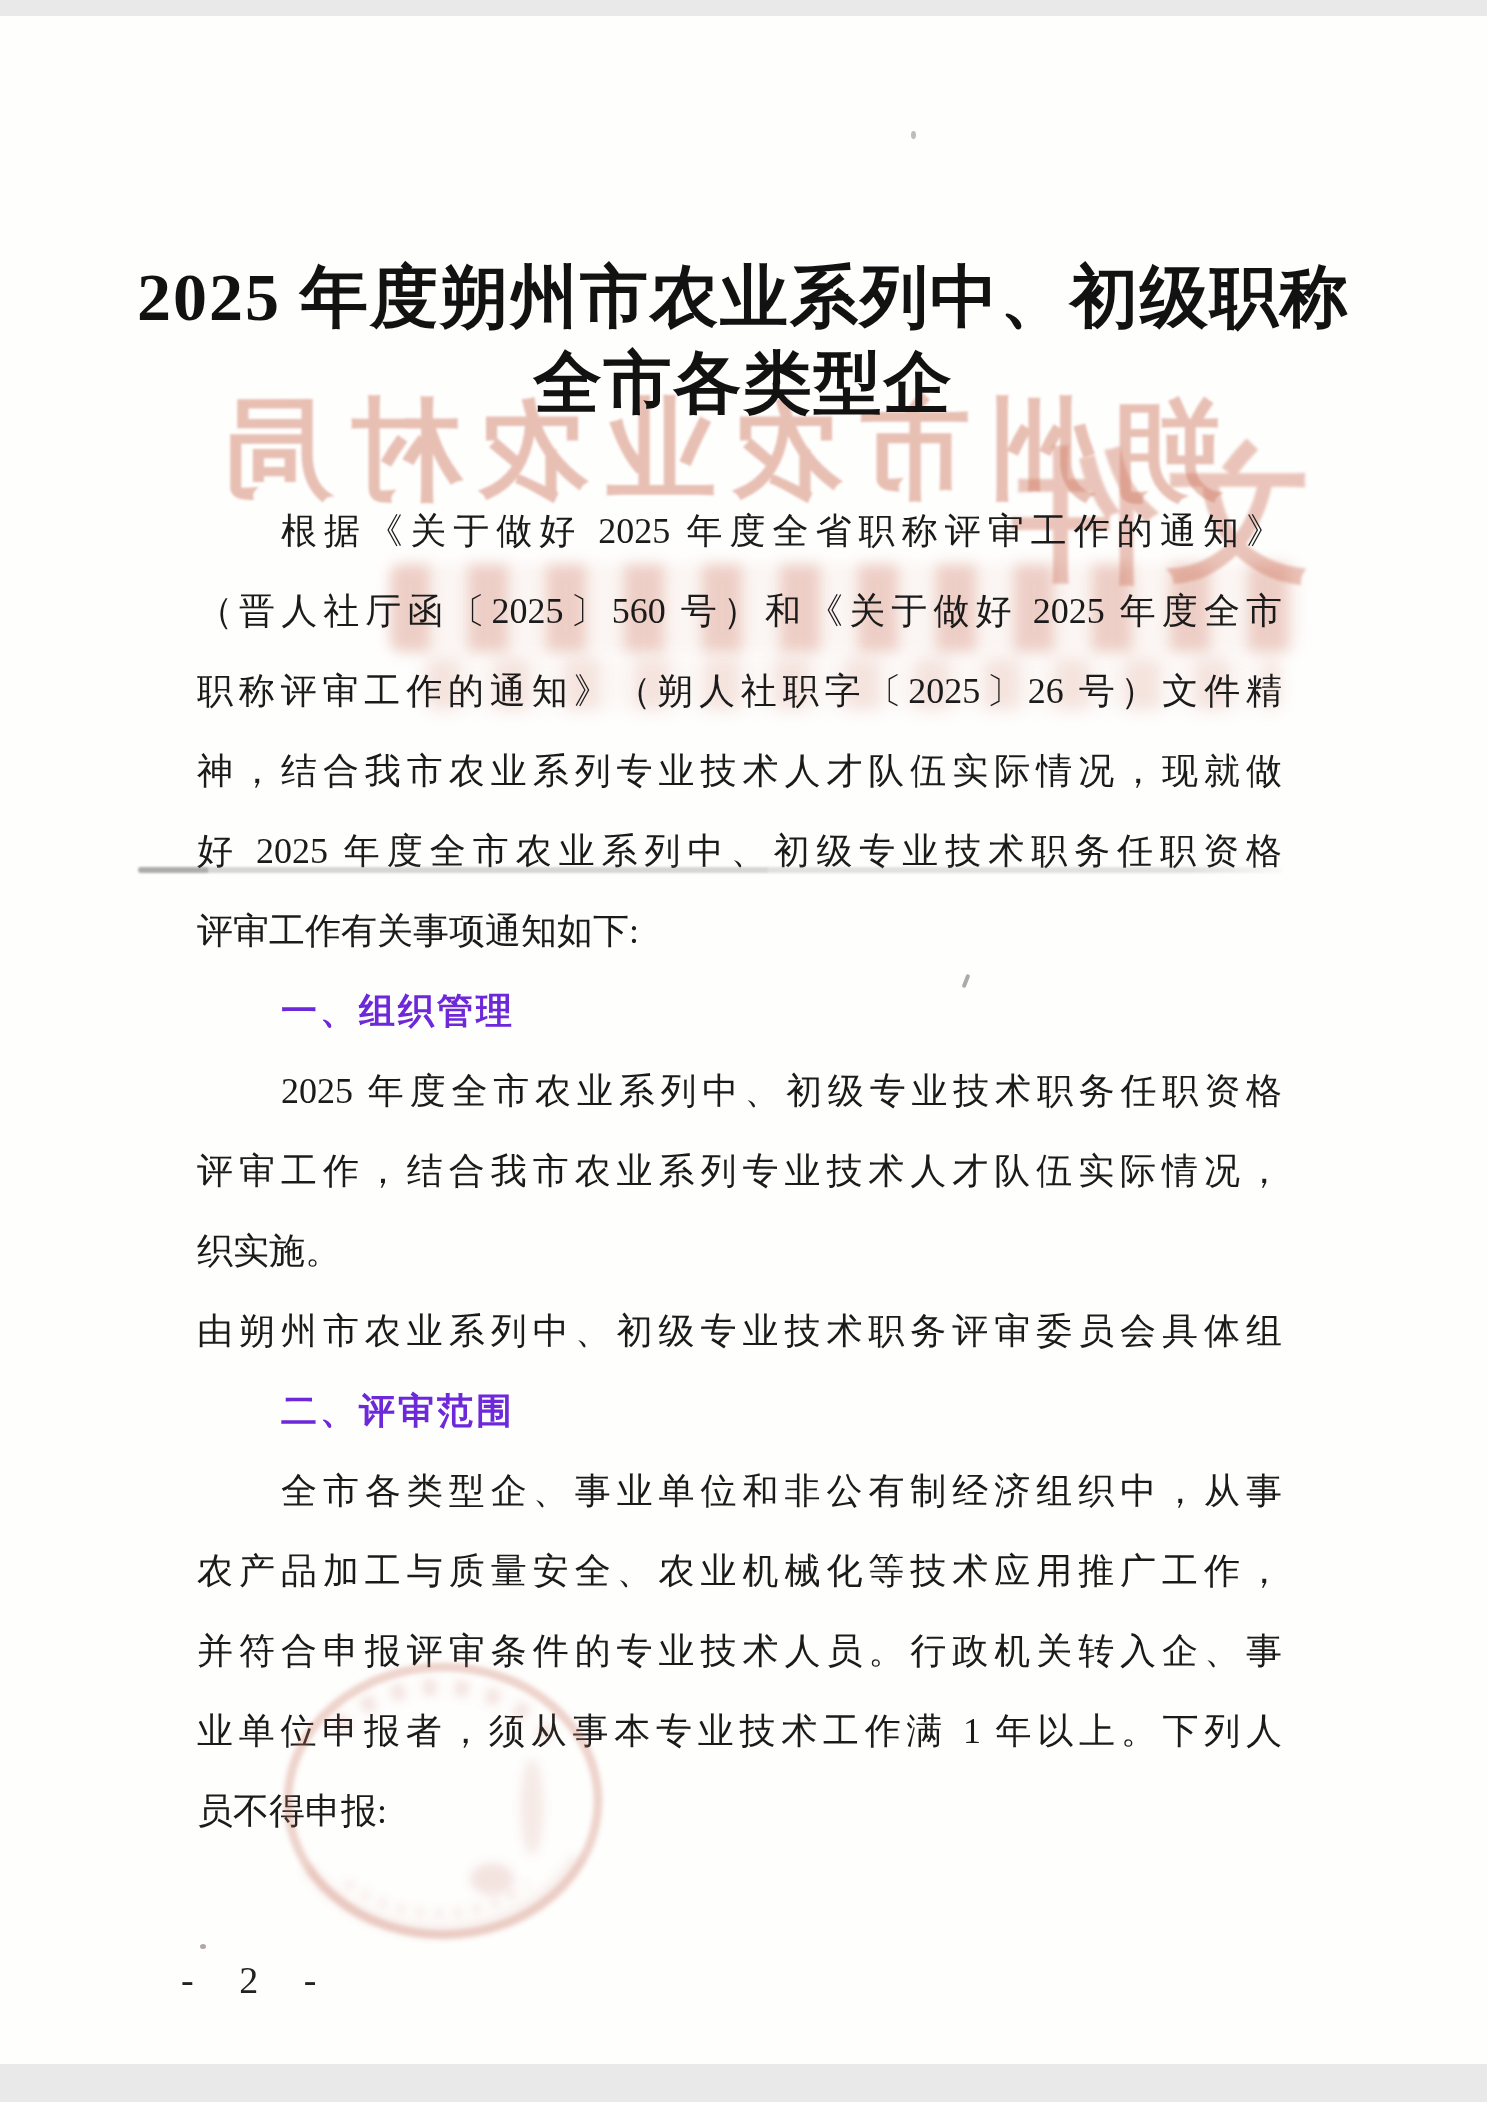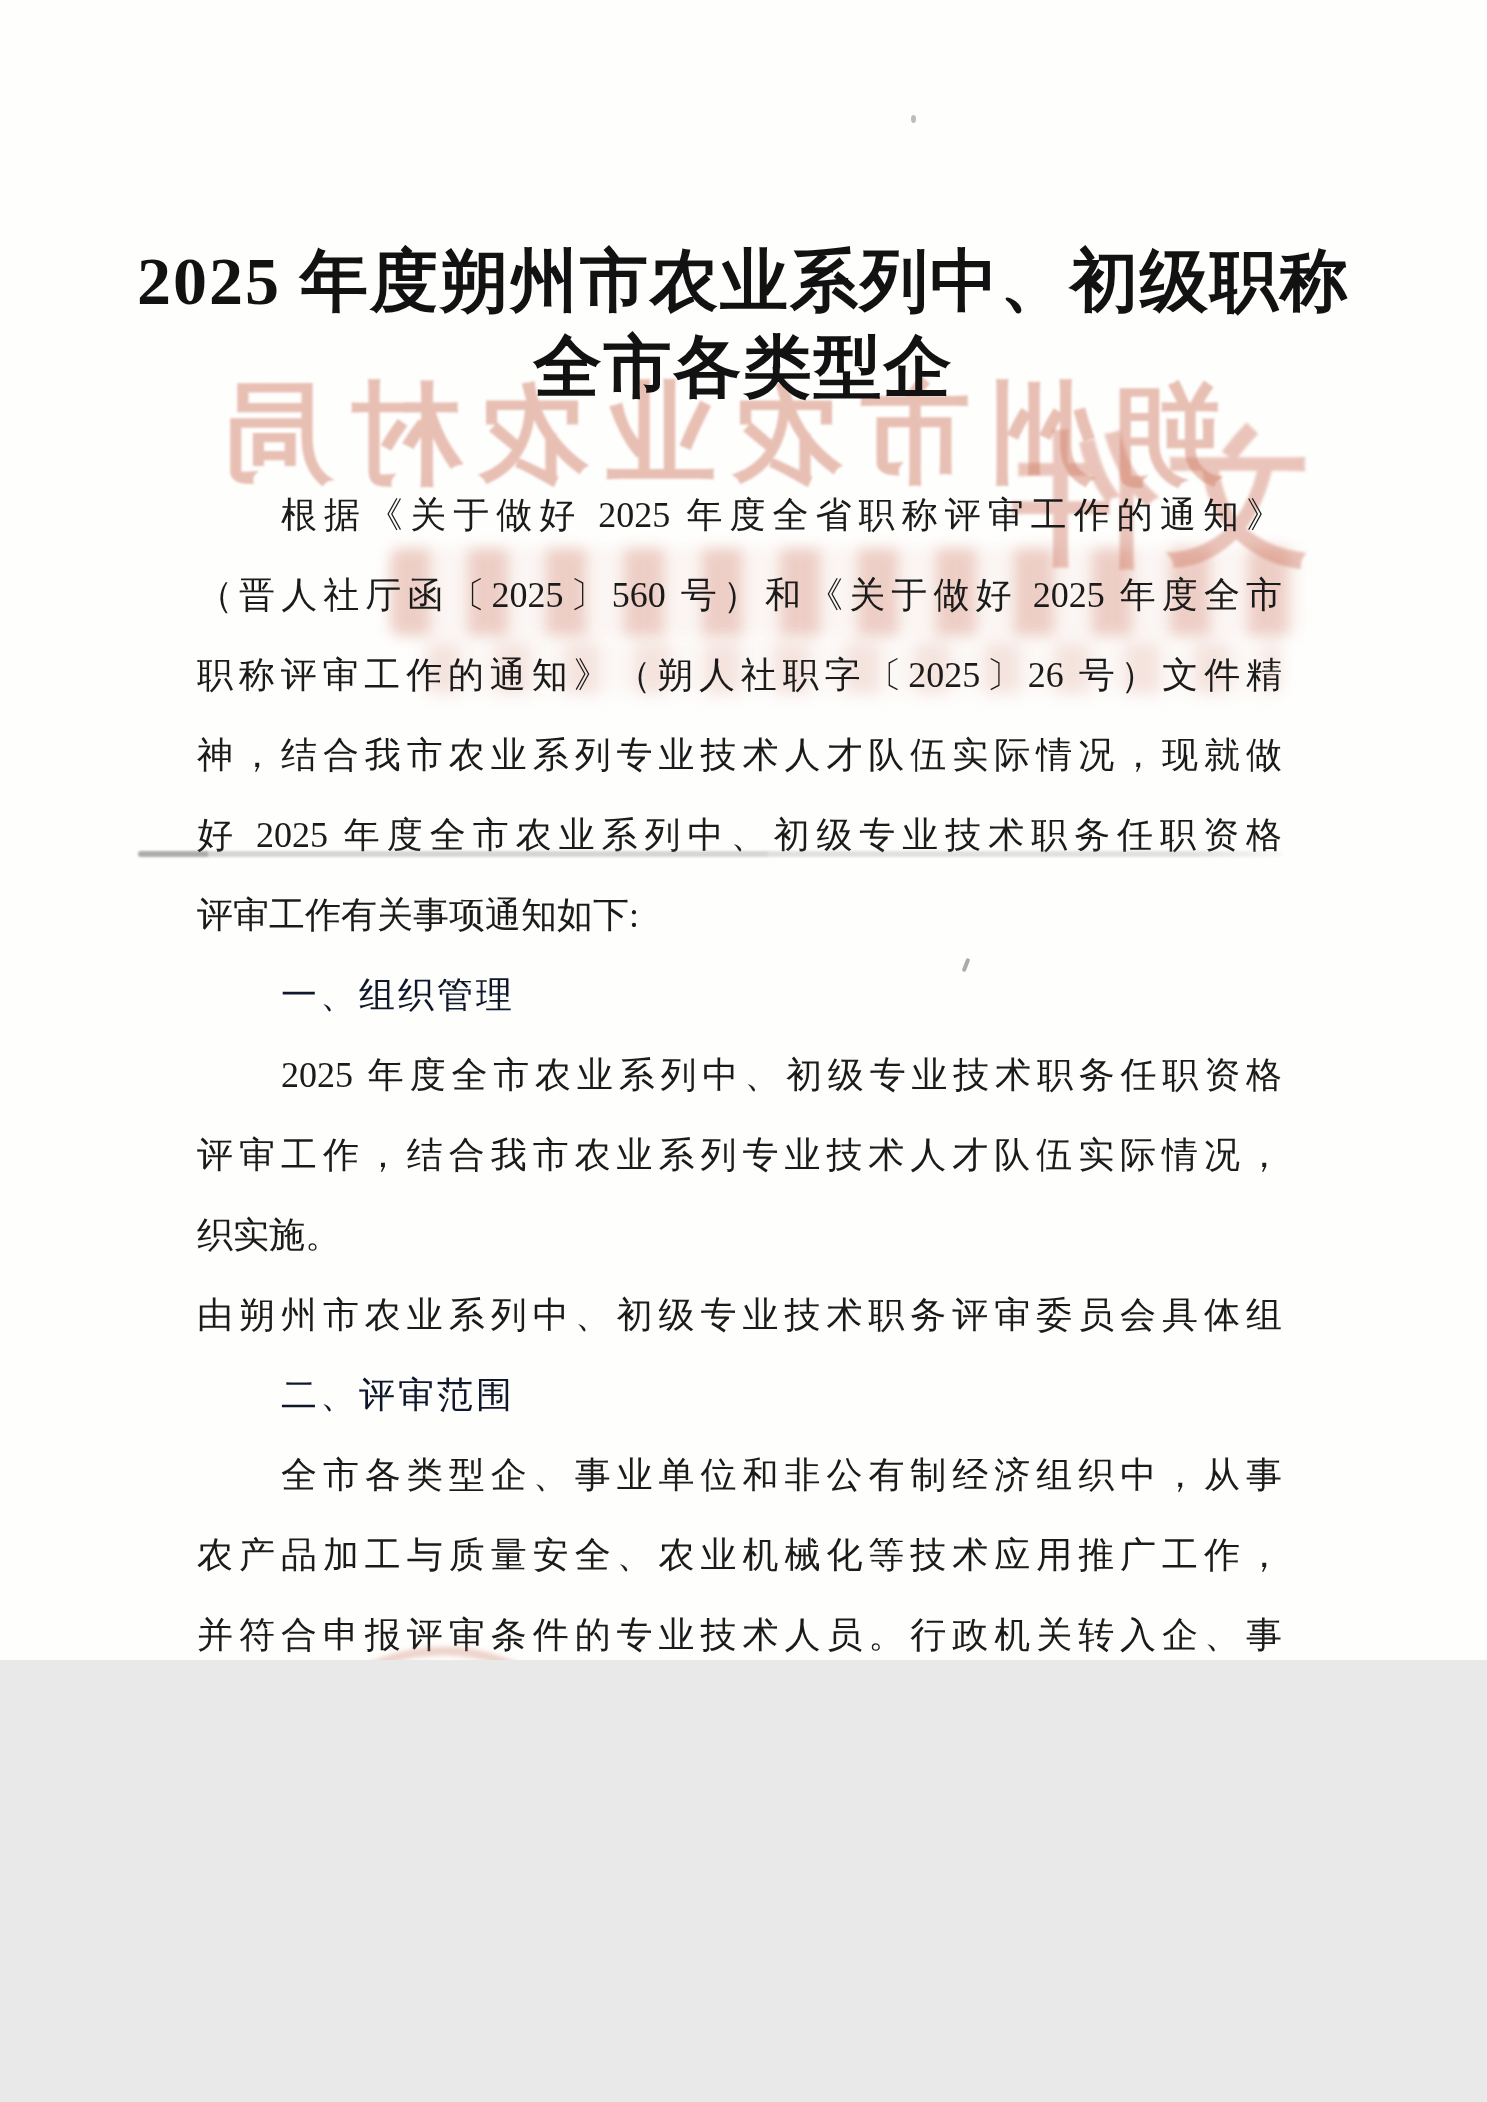--- a/index.html
+++ b/index.html
@@ -1,19 +1,19 @@
 <!DOCTYPE html>
 <html style="--bleed-color: #d3826c; --stamp-color: #c9705a;"><head>
 <meta charset="utf-8">
 <style>
   html,body{margin:0;padding:0;background:#e9e9e9;}
   .page{
     position:relative;
-    width:1487px;height:1660px;
-    margin:0 auto;
+    width:1487px;height:2048px;
+    margin:16px auto;
     background:#fefefd;
     overflow:hidden;
     font-family:"Liberation Serif","DejaVu Serif",serif;
     color:#181818;
   }
 
   
   .bleed{position:absolute;inset:0;pointer-events:none;}
   .bleed-agency{
     position:absolute;left:202px;top:372px;width:1020px;height:130px;
@@ -56,21 +56,21 @@
   }
   .body-text .line{
     height:80px;line-height:80px;white-space:nowrap;
   }
   .body-text .line.justify{
     white-space:normal;text-align:justify;text-align-last:justify;
   }
   .body-text .line.indent{padding-left:84px;}
   .body-text .line.heading{
     font-family:"Liberation Sans","DejaVu Sans",sans-serif;
-    font-weight:normal;letter-spacing:3px;color:#0f172a;
+    font-weight:bold;letter-spacing:3px;color:#6d28d9;
   }
 
   
   .scan-line{
     position:absolute;left:138px;top:851px;width:1145px;height:6px;
     background:linear-gradient(90deg,
       rgba(105,105,105,.55) 0 70px, rgba(150,150,150,.38) 70px 55%,
       rgba(160,160,160,.30) 55% 92%, rgba(160,160,160,.05));
     filter:blur(1px);border-radius:3px;
   }

